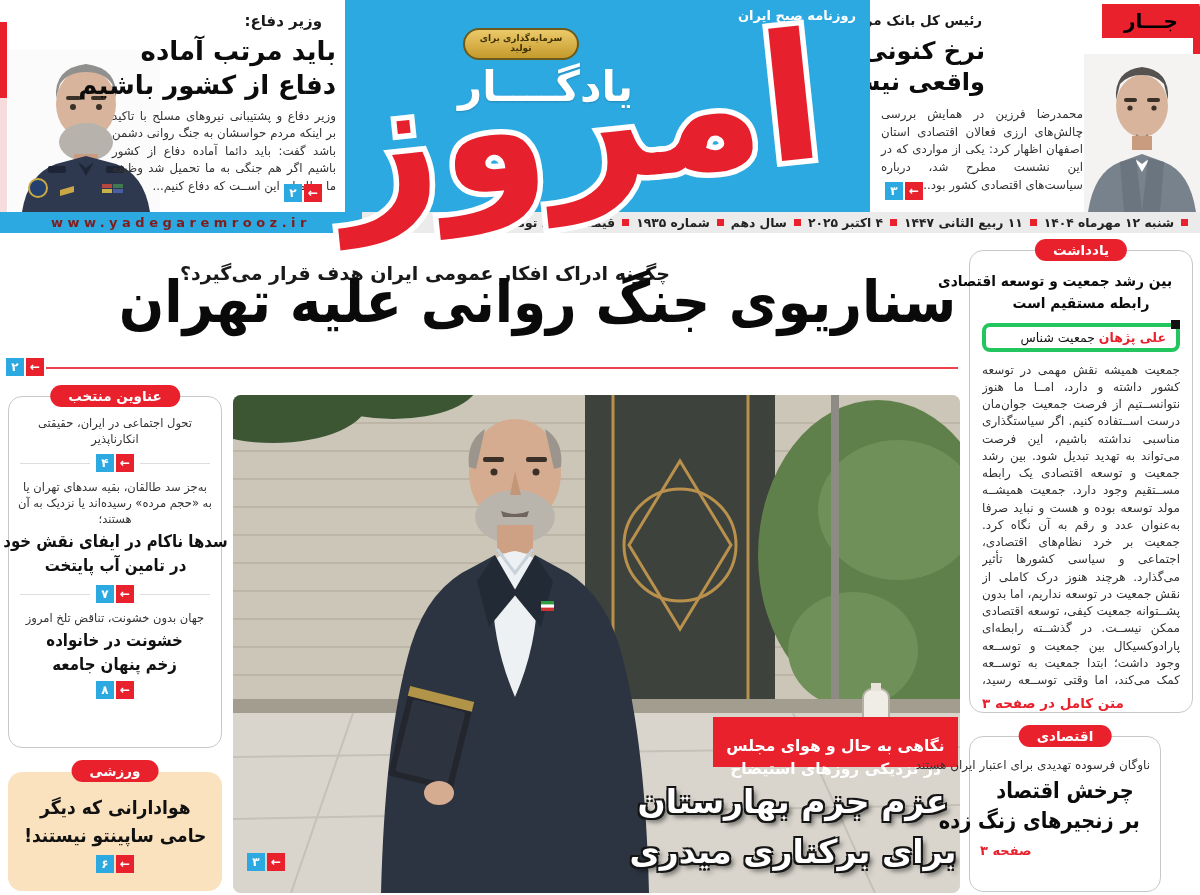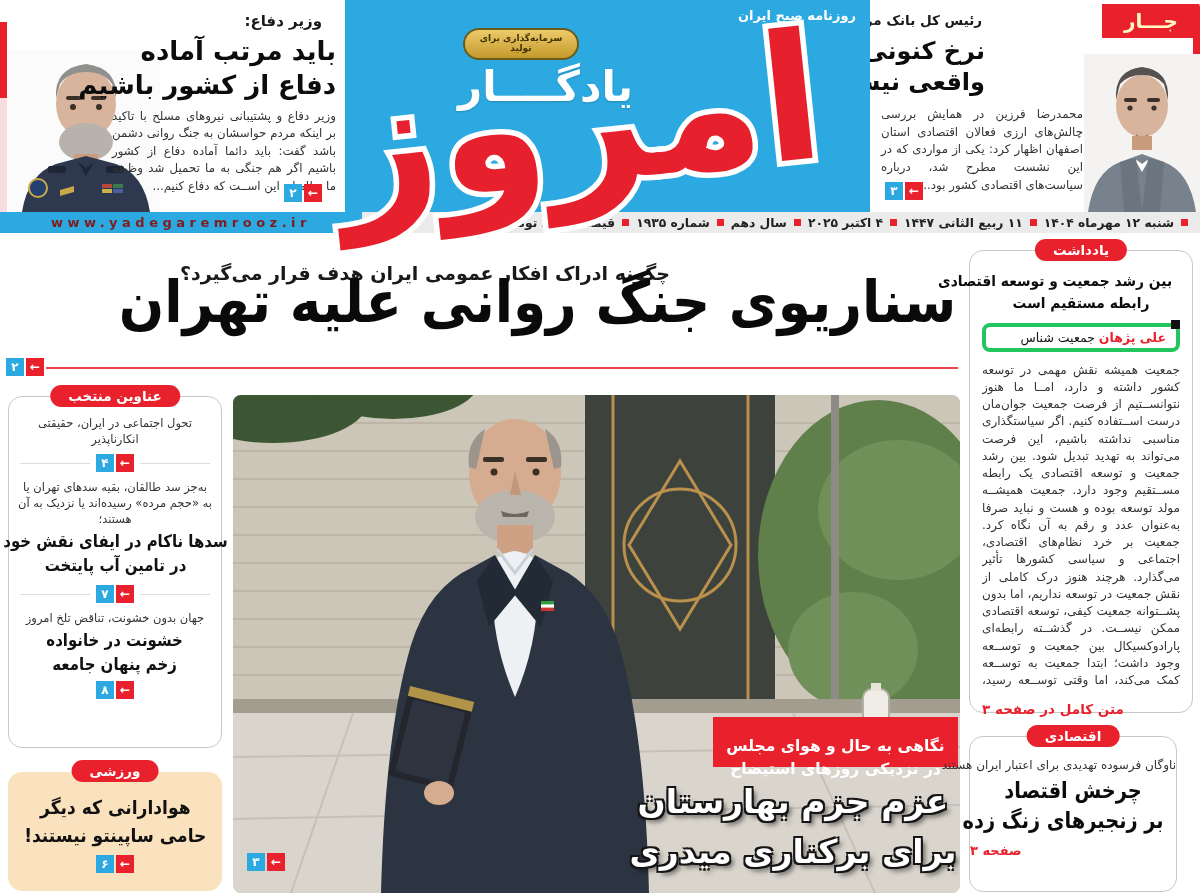--- a/index.html
+++ b/index.html
@@ -41,21 +41,21 @@
   #masthead .slogan{position:absolute;left:118px;top:28px;width:116px;height:32px;border-radius:16px;
       background:linear-gradient(180deg,#ecca6a,#c59a2c);border:2px solid #6b5a1a;color:#3f3104;
       font-size:9px;font-weight:bold;display:flex;align-items:center;justify-content:center;
       text-align:center;line-height:1.1;padding:0 6px;box-sizing:border-box;}
   #masthead .t-secondary{position:absolute;right:237px;top:62px;color:#fff;font-size:42px;font-weight:bold;
       white-space:nowrap;text-shadow:0 1px 2px rgba(0,0,0,.18);}
   #masthead svg.title{position:absolute;left:-15px;top:-8px;overflow:visible;}
 
   
   #bank{position:absolute;left:870px;top:0;width:330px;height:212px;}
-  #bank .corner-tag{position:absolute;right:0;top:4px;width:98px;height:34px;background:#E8212D;color:#fef9c3;
+  #bank .corner-tag{position:absolute;right:0;top:4px;width:98px;height:34px;background:#E8212D;color:#000000;
       font-weight:bold;font-size:20px;display:flex;align-items:center;justify-content:center;}
   #bank .b-kicker{position:absolute;right:218px;top:12px;font-size:13.5px;white-space:nowrap;}
   #bank .b-hl{position:absolute;right:215px;top:36px;font-size:24px;line-height:1.3;text-align:right;}
   #bank .b-body{position:absolute;right:117px;top:106px;width:202px;font-size:11.8px;line-height:1.5;}
   #bank .marker{position:absolute;left:15px;top:182px;}
   #bank svg{position:absolute;right:0;top:54px;}
 
   
   .urlbar{position:absolute;left:0;top:212px;width:362px;height:21px;background:#2BA9E0;color:#7f1d1d;
       display:flex;align-items:center;justify-content:center;font-size:13px;font-weight:bold;
@@ -100,24 +100,24 @@
 
   
   #note-box{left:969px;top:250px;width:224px;height:463px;padding:0 12px;}
   #note-box .n-hl{font-size:15px;font-weight:bold;text-align:center;line-height:1.45;margin-top:20px;}
   #note-box .n-hl .hl-line{transform:scaleX(.92);transform-origin:center;}
   .byline{position:relative;margin-top:8px;border:4px solid #22c55e;border-radius:8px;padding:3px 10px;
       font-size:12.5px;text-align:right;background:#fff;}
   .byline .b-name{color:#E8212D;font-weight:bold;}
   .byline .b-sq{position:absolute;right:-4px;top:-7px;width:9px;height:9px;background:#111;}
   #note-box .n-body{margin-top:10px;font-size:12px;line-height:1.44;height:330px;overflow:hidden;}
-  #note-box .n-more{color:#E8212D;font-weight:bold;font-size:13.5px;text-align:left;margin-top:9px;}
-
-  
-  #econ-box{left:969px;top:736px;width:208px;height:156px;padding:0 0;}
+  #note-box .n-more{color:#E8212D;font-weight:bold;font-size:13.5px;text-align:left;margin-top:3px;}
+
+  
+  #econ-box{left:969px;top:736px;width:192px;height:156px;padding:0 10px;}
   #econ-box .e-kicker{font-size:12px;color:#333;margin-top:21px;white-space:nowrap;}
   #econ-box .e-hl{font-size:22px;font-weight:bold;text-align:center;line-height:1.35;margin-top:4px;}
   #econ-box .e-hl .hl-line{transform:scaleX(.88);transform-origin:center;}
   #econ-box .e-ref{color:#E8212D;font-weight:bold;font-size:13px;text-align:left;margin-top:8px;}
 </style>
 </head>
 <body>
 
 <div class="page">
 

